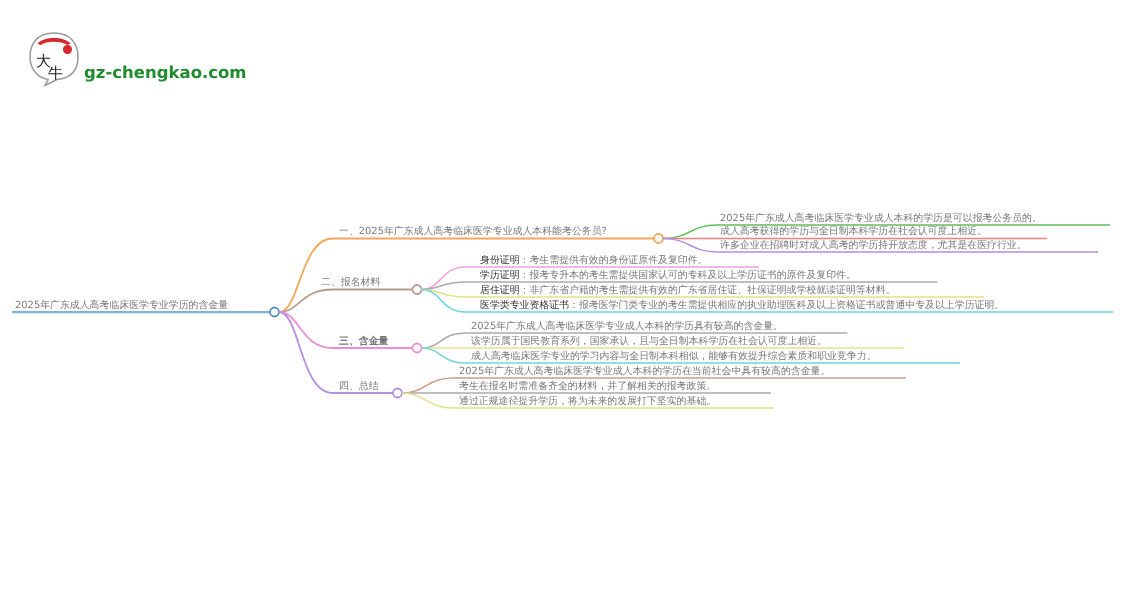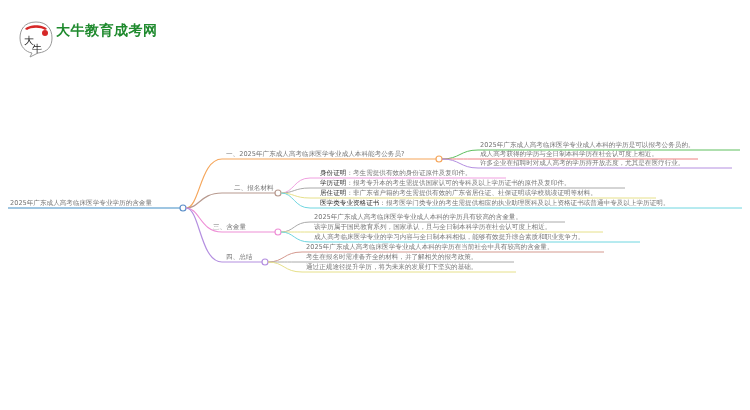--- a/index.html
+++ b/index.html
@@ -16,21 +16,21 @@
 <body>
 
 <div class="logo">
   <svg class="logo-badge" viewBox="0 0 36 38">
     <path d="M18 2 C6 2 2 10 2 18 C2 27 8 32 14 33 L12 37 L20 33 C30 32 34 26 34 18 C34 9 29 2 18 2 Z" fill="#fff" stroke="#999" stroke-width="1"></path>
     <path d="M7 9 C11 4 25 4 29 9 L27 10 C23 7 13 7 9 10 Z" fill="#d62828"></path>
     <circle cx="27" cy="13" r="3" fill="#d62828"></circle>
     <text x="6" y="24" font-size="10" font-family="DejaVu Serif, serif" fill="#222">大</text>
     <text x="14" y="32" font-size="10" font-family="DejaVu Serif, serif" fill="#222">牛</text>
   </svg>
-  <div class="logo-title">大牛教育成考网</div>
+  <div class="logo-url">gz-chengkao.com</div>
 </div>
 
 <svg class="map" width="750" height="410">
 
   <line x1="8" y1="208" x2="183" y2="208" stroke="#7fb3d9" stroke-width="1.5"></line>
   <circle cx="183" cy="208" r="3" fill="#fff" stroke="#5b8fc9" stroke-width="1.2"></circle>
 
   <path d="M186 208 C200 208 200 159 222 159 L436 159" fill="none" stroke="#f5a65b" stroke-width="1.2"></path>
   <path d="M186 208 C200 208 200 193 222 193 L275 193" fill="none" stroke="#b89a8f" stroke-width="1.2"></path>
   <path d="M186 208 C200 208 200 232 222 232 L275 232" fill="none" stroke="#ee8fd6" stroke-width="1.2"></path>
@@ -54,22 +54,22 @@
 
   <circle cx="265" cy="262" r="3" fill="#fff" stroke="#b48fe0" stroke-width="1.2"></circle>
   <path d="M268 262 C284 262 284 252 302 252 L604 252" fill="none" stroke="#d4998f" stroke-width="1"></path>
   <path d="M268 262 C284 262 284 262 302 262 L514 262" fill="none" stroke="#aaaaaa" stroke-width="1"></path>
   <path d="M268 262 C284 262 284 272 302 272 L516 272" fill="none" stroke="#e6e08a" stroke-width="1"></path>
 </svg>
 
 <div class="t" style="left:10px;top:199px;">2025年广东成人高考临床医学专业学历的含金量</div>
 
 <div class="t" style="left:226px;top:150px;">一、2025年广东成人高考临床医学专业成人本科能考公务员?</div>
-<div class="t" style="left:234px;top:184px;">二、报名材料</div>
-<div class="t" style="left:213px;top:223px;">三、含金量</div>
+<div class="t" style="left:214px;top:184px;">二、报名材料</div>
+<div class="t" style="left:226px;top:223px;font-weight:bold;">三、含金量</div>
 <div class="t" style="left:226px;top:253px;">四、总结</div>
 
 <div class="t" style="left:480px;top:141px;">2025年广东成人高考临床医学专业成人本科的学历是可以报考公务员的。</div>
 <div class="t" style="left:480px;top:150px;">成人高考获得的学历与全日制本科学历在社会认可度上相近。</div>
 <div class="t" style="left:480px;top:159px;">许多企业在招聘时对成人高考的学历持开放态度，尤其是在医疗行业。</div>
 
 <div class="t" style="left:320px;top:169px;"><span class="b">身份证明</span><span>：考生需提供有效的身份证原件及复印件。</span></div>
 <div class="t" style="left:320px;top:179px;"><span class="b">学历证明</span><span>：报考专升本的考生需提供国家认可的专科及以上学历证书的原件及复印件。</span></div>
 <div class="t" style="left:320px;top:189px;"><span class="b">居住证明</span><span>：非广东省户籍的考生需提供有效的广东省居住证、社保证明或学校就读证明等材料。</span></div>
 <div class="t" style="left:320px;top:199px;text-align:right;"><span class="b">医学类专业资格证书</span><span>：报考医学门类专业的考生需提供相应的执业助理医科及以上资格证书或普通中专及以上学历证明。</span></div>

